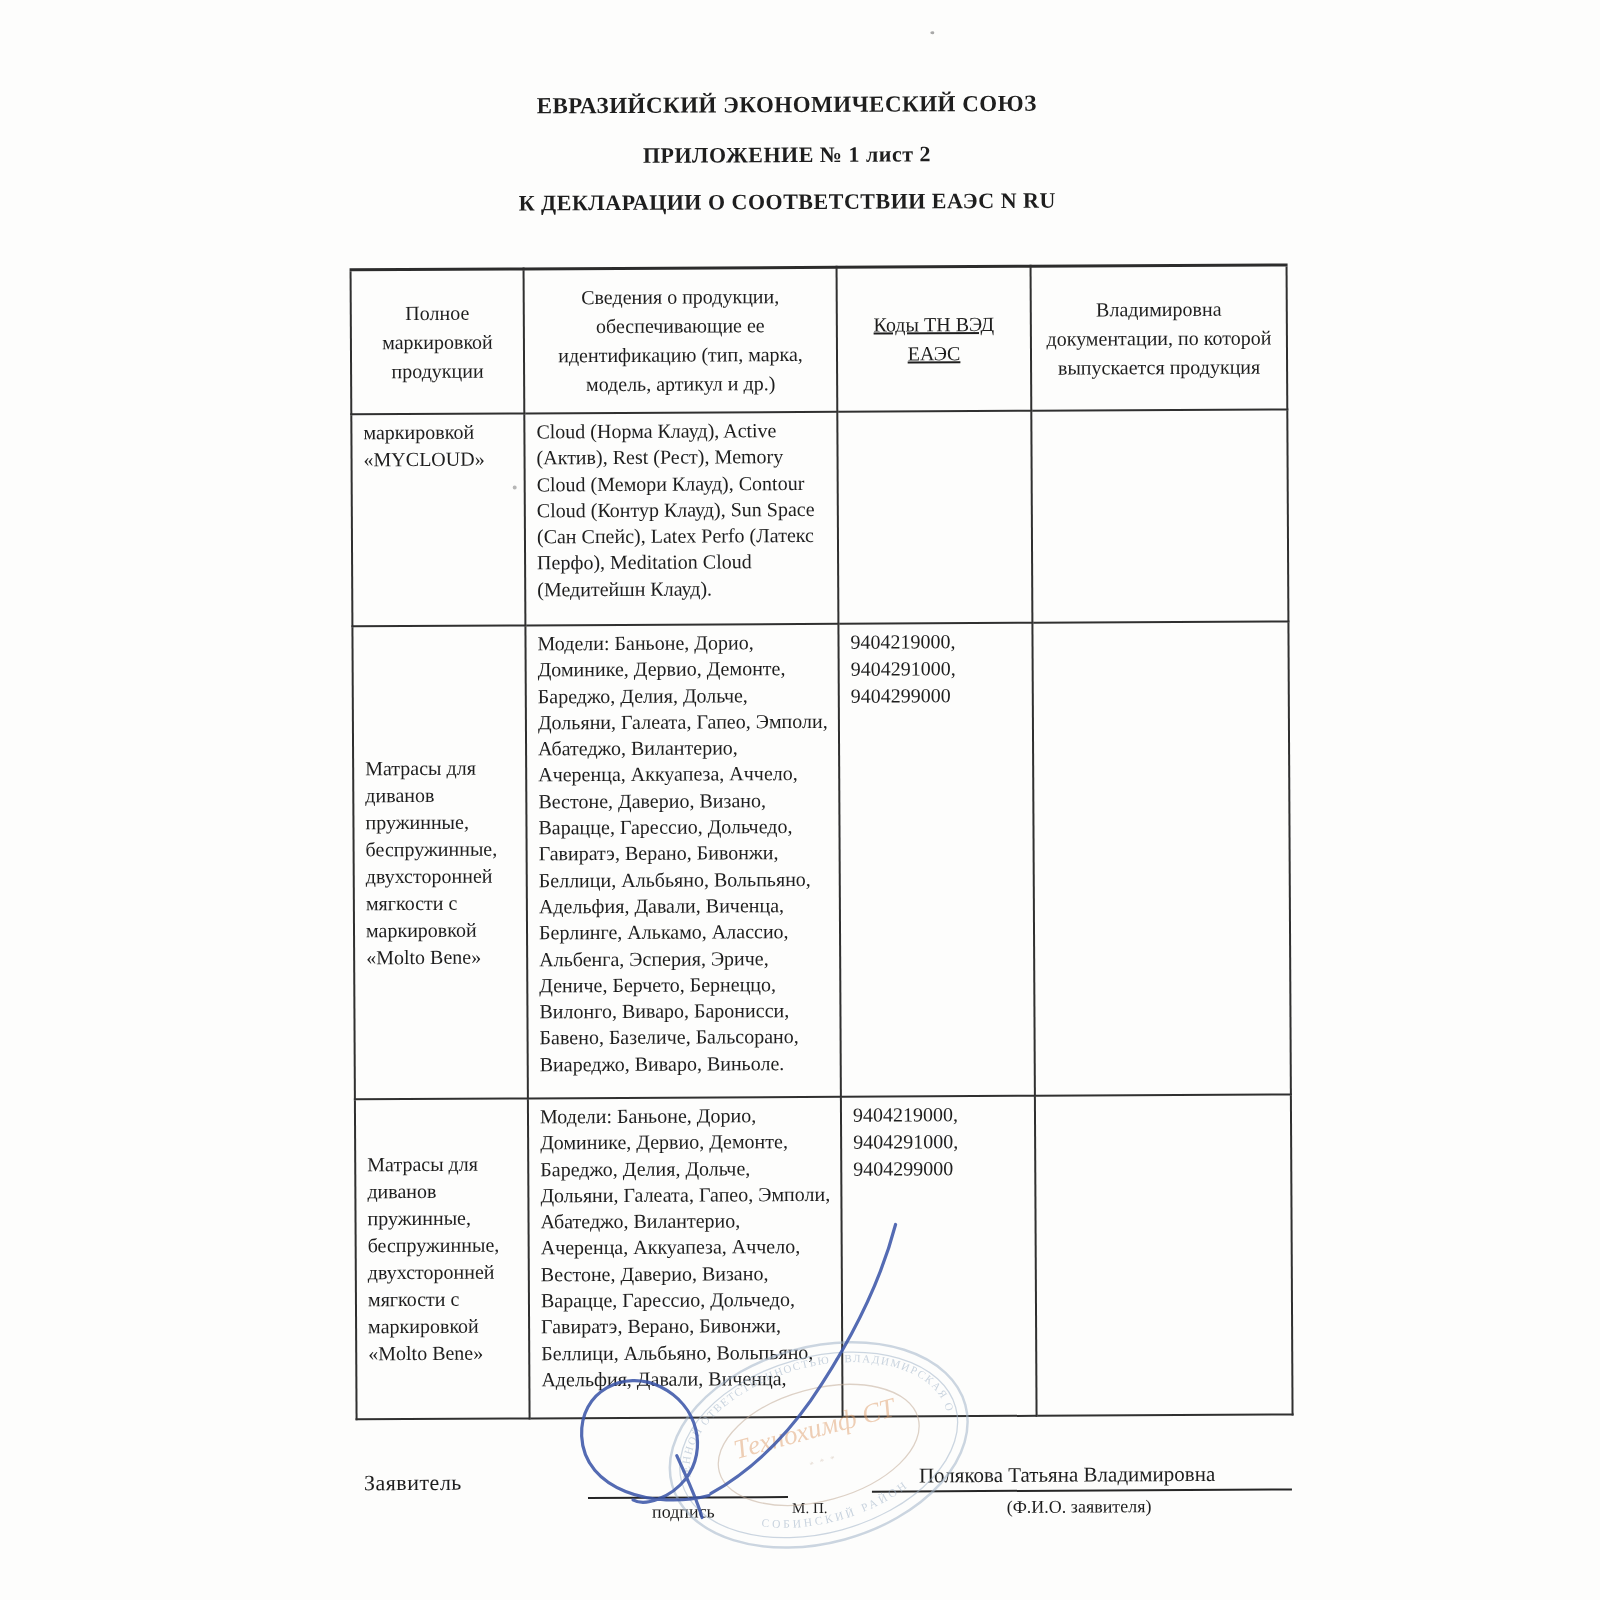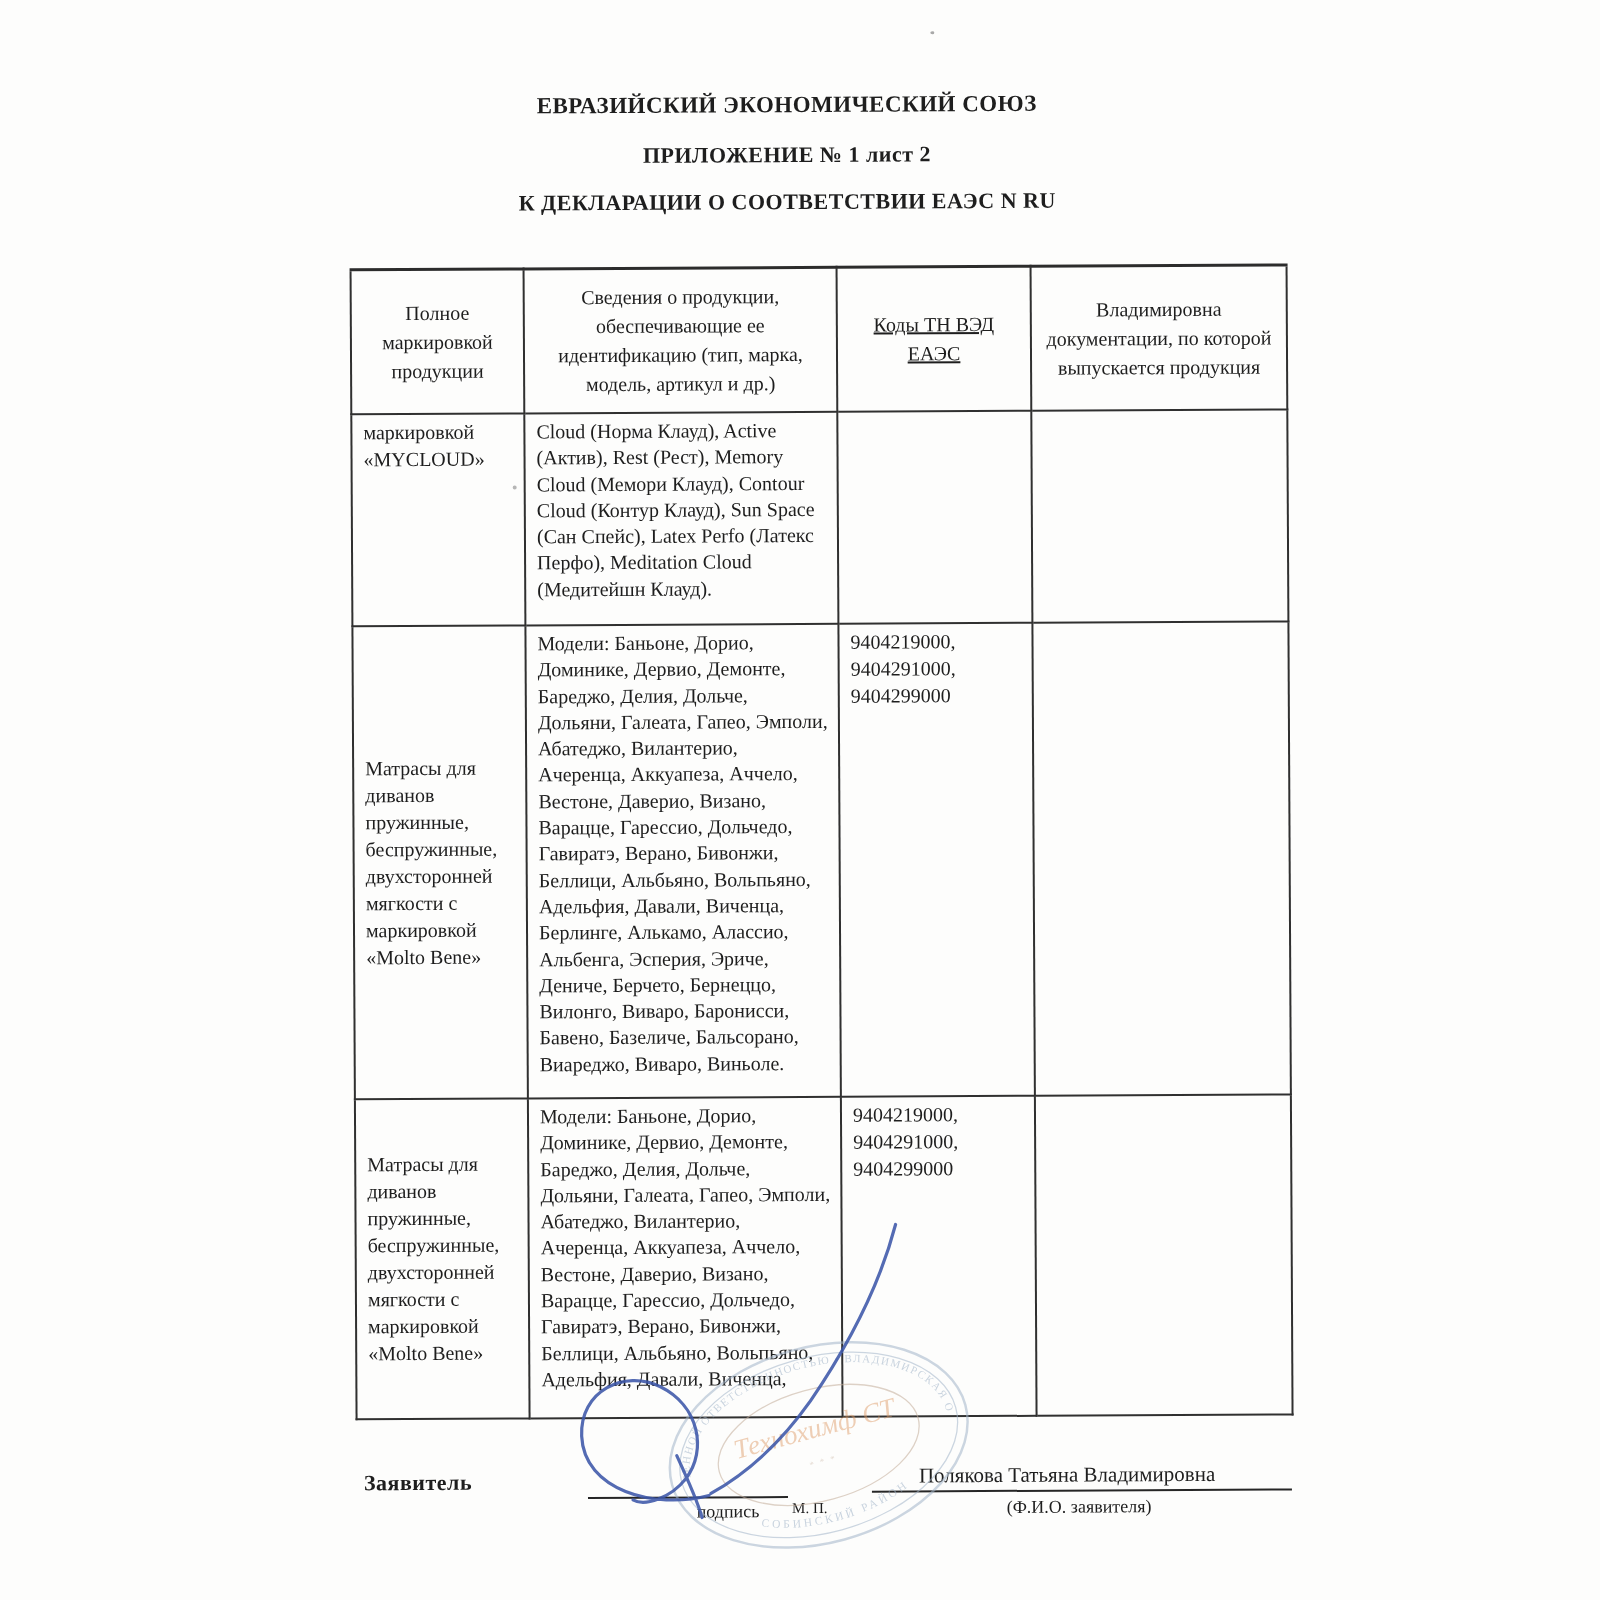--- a/index.html
+++ b/index.html
@@ -36,23 +36,23 @@
   td.name{line-height:27px;padding-top:8px;}
   tr.r2 td.name, tr.r3 td.name{vertical-align:middle;}
   td.codes{white-space:pre-line;line-height:27px;padding-top:5px;padding-left:13px;}
   tr.r1{height:212px;}
   tr.r2{height:473px;}
   tr.r3{height:320px;}
   .clipbox{max-height:308px;overflow:hidden;}
 
   
   .f-abs{position:absolute;}
-  .applicant{left:360px;top:1468px;font-size:22px;font-weight:bold;letter-spacing:.5px;}
+  .applicant{left:360px;top:1468px;font-size:22px;font-weight:normal;letter-spacing:.5px;}
   .sigline{left:584px;top:1496px;width:200px;border-top:2px solid #262626;height:0;}
-  .sigcap{left:664px;top:1501px;width:120px;text-align:center;font-size:18px;}
+  .sigcap{left:648px;top:1501px;width:120px;text-align:left;font-size:18px;}
   .mp{left:788px;top:1500px;font-size:15px;}
   .fio-name{left:915px;top:1464px;font-size:21px;white-space:nowrap;}
   .nameline{left:868px;top:1491px;width:420px;border-top:2px solid #262626;height:0;}
   .fiocap{left:970px;top:1498px;width:210px;text-align:center;font-size:18px;}
 
   
   .stamp{position:absolute;left:630px;top:1325px;opacity:.55;pointer-events:none;}
   .signature{position:absolute;left:555px;top:1205px;opacity:.88;pointer-events:none;}
 
   

